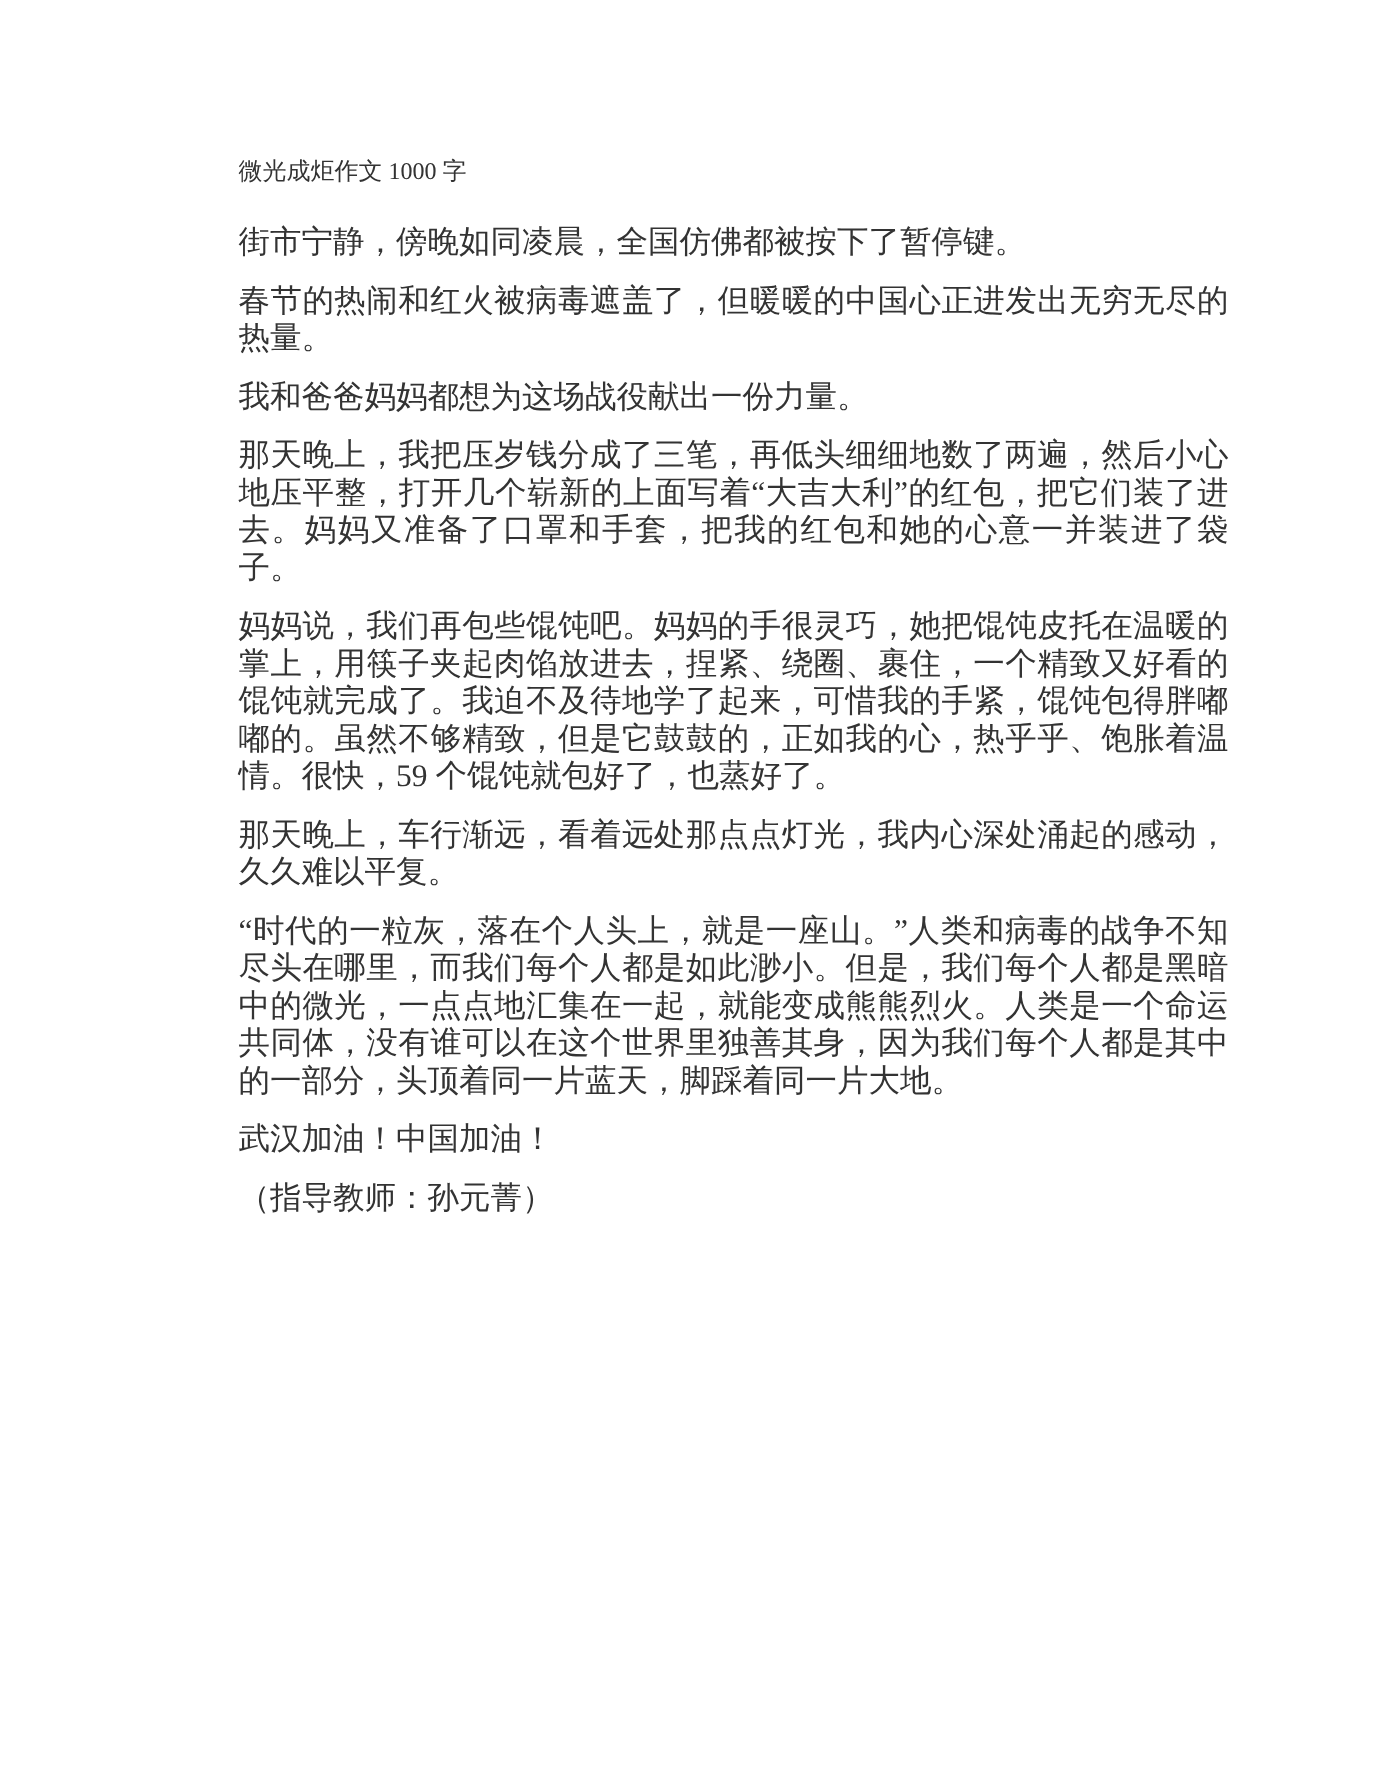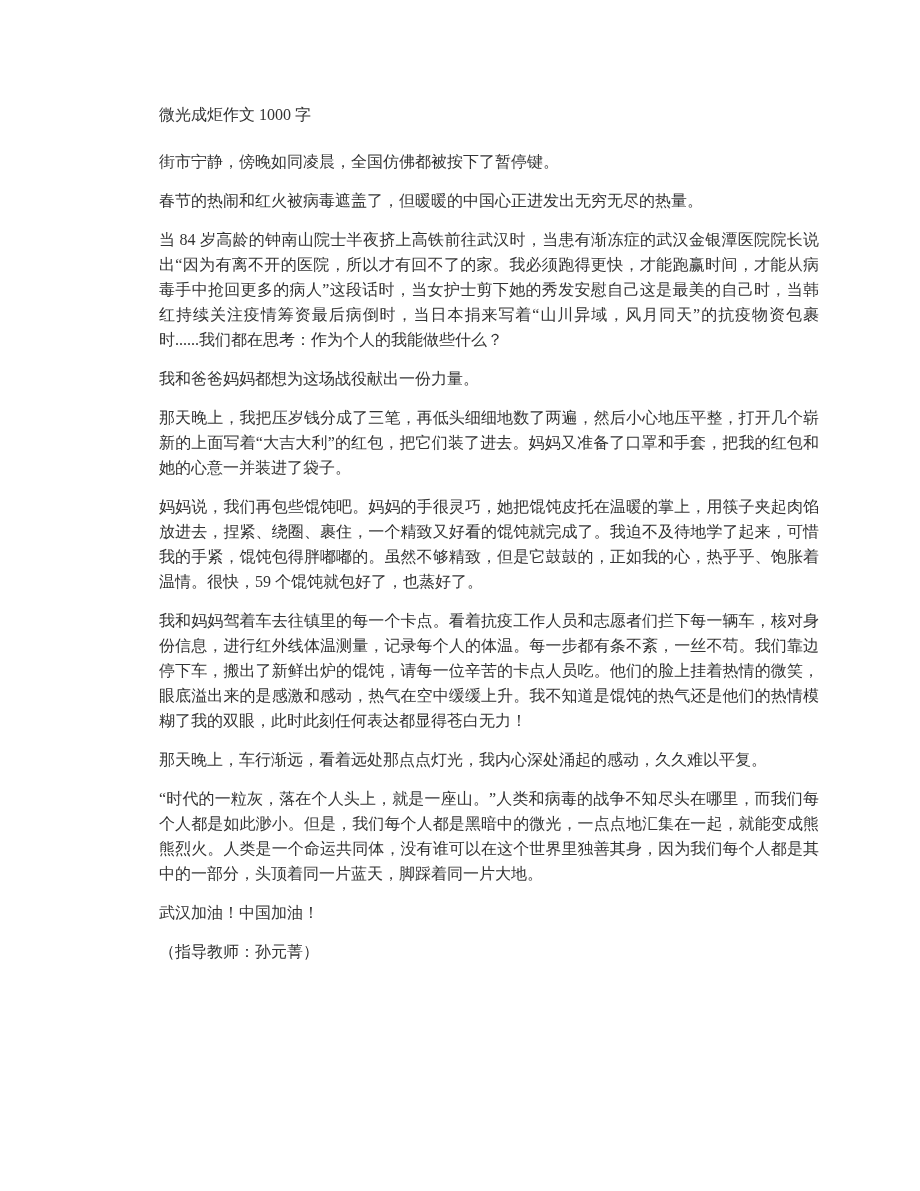--- a/index.html
+++ b/index.html
@@ -17,39 +17,37 @@
     color: #333333;
   }
   .doc-title {
     font-size: 16px;
     font-weight: normal;
     line-height: 25px;
     margin: 0 0 22px 0;
     text-align: left;
   }
   .doc-paragraph {
-    font-size: 16px;
+    font-size: 21px;
     line-height: 25px;
     margin: 0 0 14px 0;
     text-align: justify;
     word-break: break-all;
   }
   .doc-paragraph:last-child {
     margin-bottom: 0;
   }
 </style>
 </head>
 <body>
 
 <div class="page">
   <h1 class="doc-title">微光成炬作文 1000 字</h1>
   <p class="doc-paragraph">街市宁静，傍晚如同凌晨，全国仿佛都被按下了暂停键。</p>
   <p class="doc-paragraph">春节的热闹和红火被病毒遮盖了，但暖暖的中国心正进发出无穷无尽的热量。</p>
-  <p class="doc-paragraph">当 84 岁高龄的钟南山院士半夜挤上高铁前往武汉时，当患有渐冻症的武汉金银潭医院院长说出“因为有离不开的医院，所以才有回不了的家。我必须跑得更快，才能跑赢时间，才能从病毒手中抢回更多的病人”这段话时，当女护士剪下她的秀发安慰自己这是最美的自己时，当韩红持续关注疫情筹资最后病倒时，当日本捐来写着“山川异域，风月同天”的抗疫物资包裹时......我们都在思考：作为个人的我能做些什么？</p>
   <p class="doc-paragraph">我和爸爸妈妈都想为这场战役献出一份力量。</p>
   <p class="doc-paragraph">那天晚上，我把压岁钱分成了三笔，再低头细细地数了两遍，然后小心地压平整，打开几个崭新的上面写着“大吉大利”的红包，把它们装了进去。妈妈又准备了口罩和手套，把我的红包和她的心意一并装进了袋子。</p>
   <p class="doc-paragraph">妈妈说，我们再包些馄饨吧。妈妈的手很灵巧，她把馄饨皮托在温暖的掌上，用筷子夹起肉馅放进去，捏紧、绕圈、裹住，一个精致又好看的馄饨就完成了。我迫不及待地学了起来，可惜我的手紧，馄饨包得胖嘟嘟的。虽然不够精致，但是它鼓鼓的，正如我的心，热乎乎、饱胀着温情。很快，59 个馄饨就包好了，也蒸好了。</p>
-  <p class="doc-paragraph">我和妈妈驾着车去往镇里的每一个卡点。看着抗疫工作人员和志愿者们拦下每一辆车，核对身份信息，进行红外线体温测量，记录每个人的体温。每一步都有条不紊，一丝不苟。我们靠边停下车，搬出了新鲜出炉的馄饨，请每一位辛苦的卡点人员吃。他们的脸上挂着热情的微笑，眼底溢出来的是感激和感动，热气在空中缓缓上升。我不知道是馄饨的热气还是他们的热情模糊了我的双眼，此时此刻任何表达都显得苍白无力！</p>
   <p class="doc-paragraph">那天晚上，车行渐远，看着远处那点点灯光，我内心深处涌起的感动，久久难以平复。</p>
   <p class="doc-paragraph">“时代的一粒灰，落在个人头上，就是一座山。”人类和病毒的战争不知尽头在哪里，而我们每个人都是如此渺小。但是，我们每个人都是黑暗中的微光，一点点地汇集在一起，就能变成熊熊烈火。人类是一个命运共同体，没有谁可以在这个世界里独善其身，因为我们每个人都是其中的一部分，头顶着同一片蓝天，脚踩着同一片大地。</p>
   <p class="doc-paragraph">武汉加油！中国加油！</p>
   <p class="doc-paragraph">（指导教师：孙元菁）</p>
 </div>
 
 </body></html>

